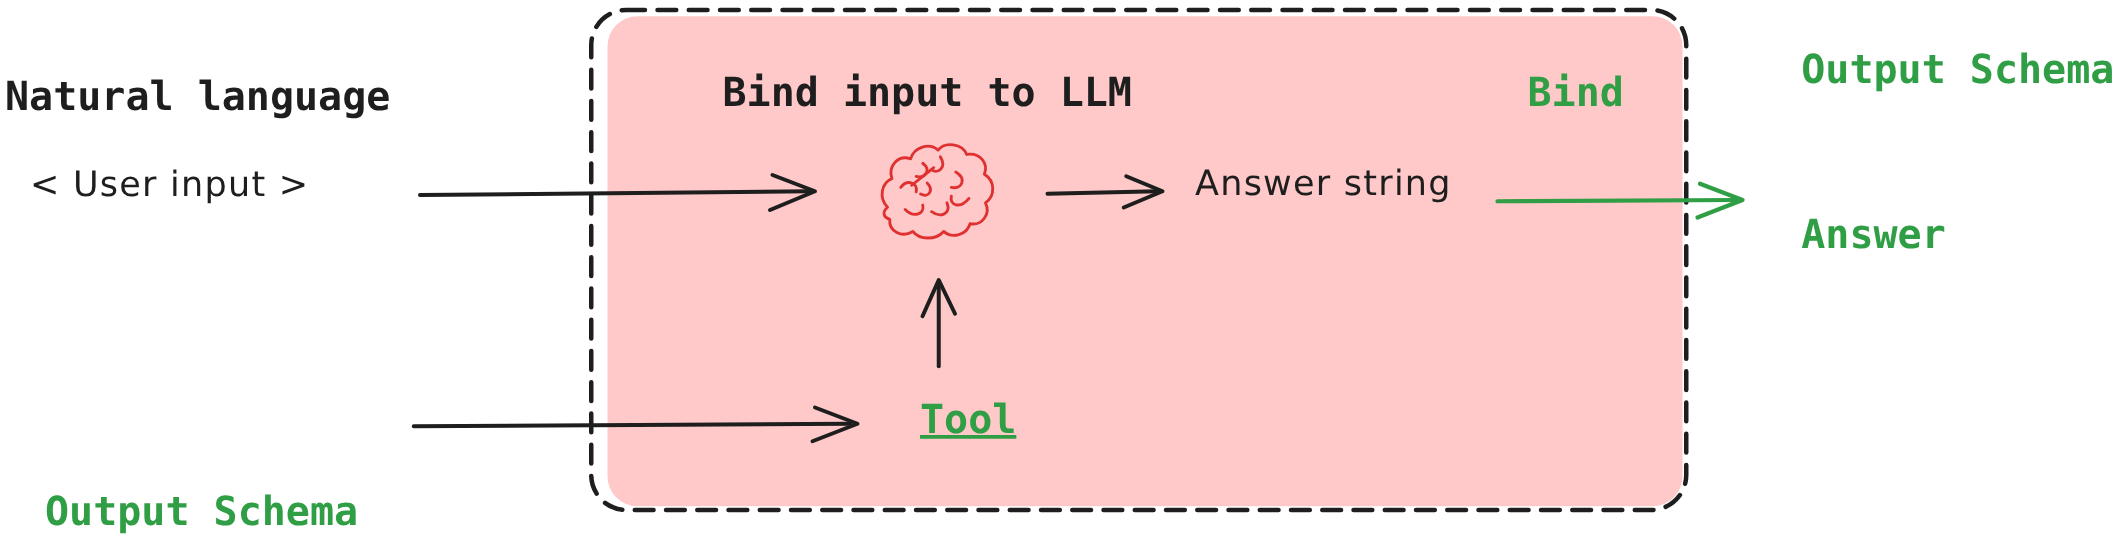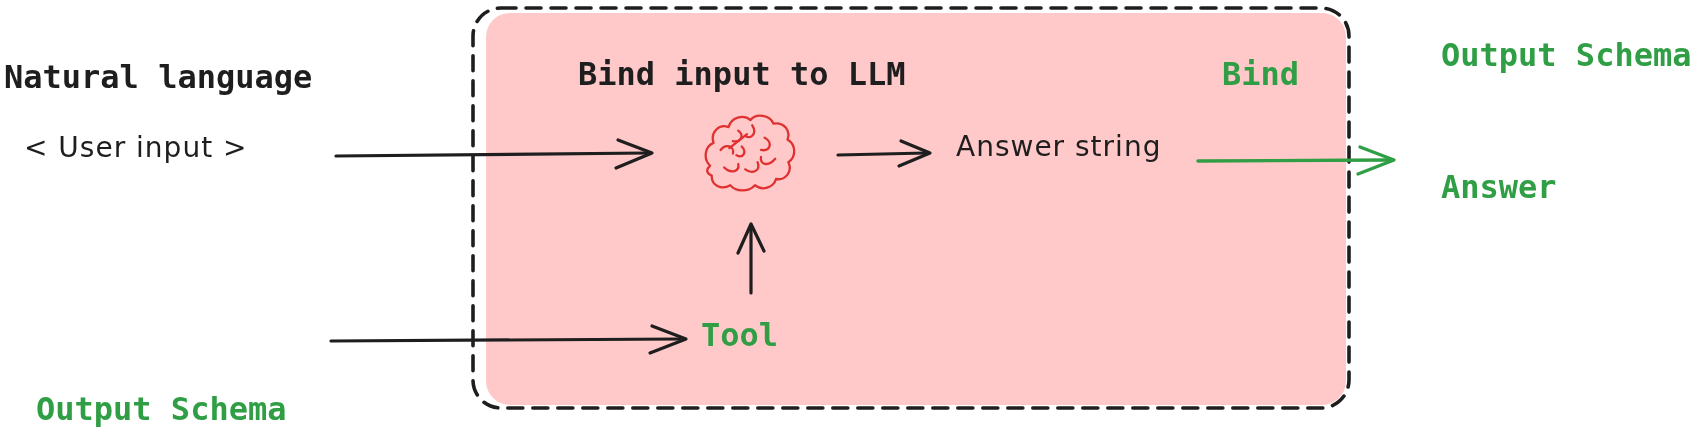--- a/index.html
+++ b/index.html
@@ -107,21 +107,21 @@
     
     
   </div>
 
   <div class="label mono" style="left:578px; top:55px;">Bind input to LLM</div>
 
   <div class="label mono green-text" style="left:1222px; top:55px;">Bind</div>
 
   <div class="label hand" style="left:956px; top:130px;">Answer string</div>
 
-  <div class="label mono green-text" style="left:701px; top:316px;">Tool</div>
+  <div class="label mono green-text" style="left:736px; top:316px;text-decoration:underline;">Tool</div>
 
   <div class="label mono green-text" style="left:1441px; top:36px;">Output Schema</div>
 
   <div class="label mono green-text schema-block" style="left:1441px; top:90px;">
     <div>Answer</div>
   </div>
 
 </div>
 
 </body></html>

